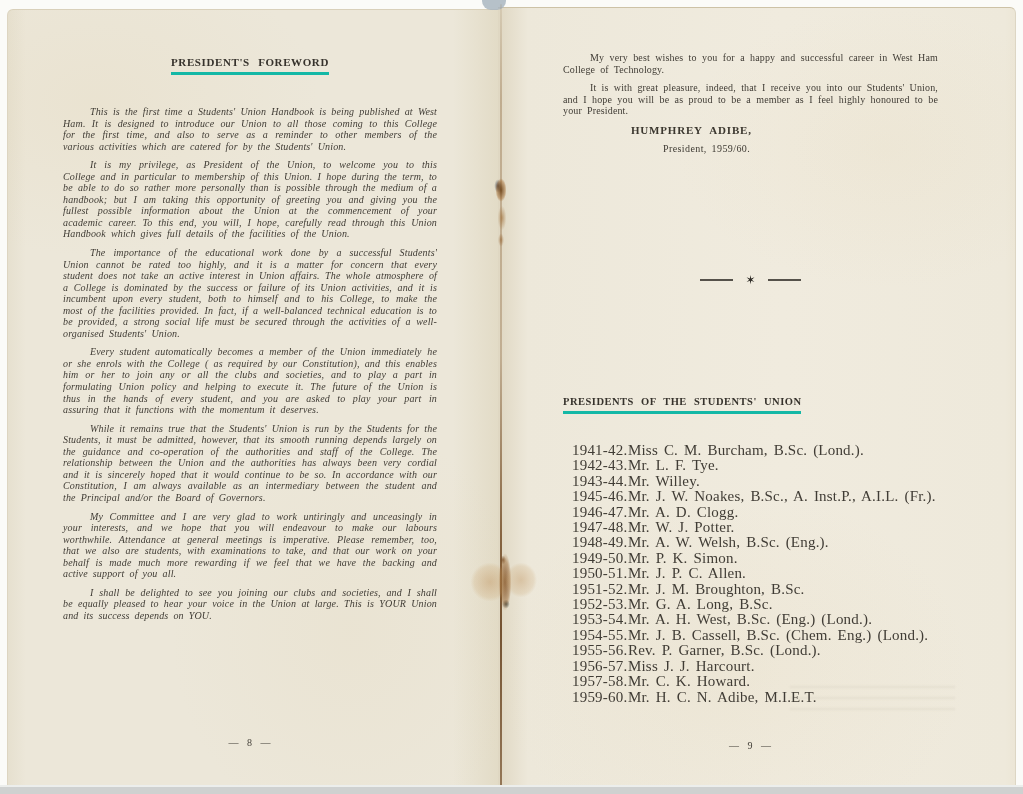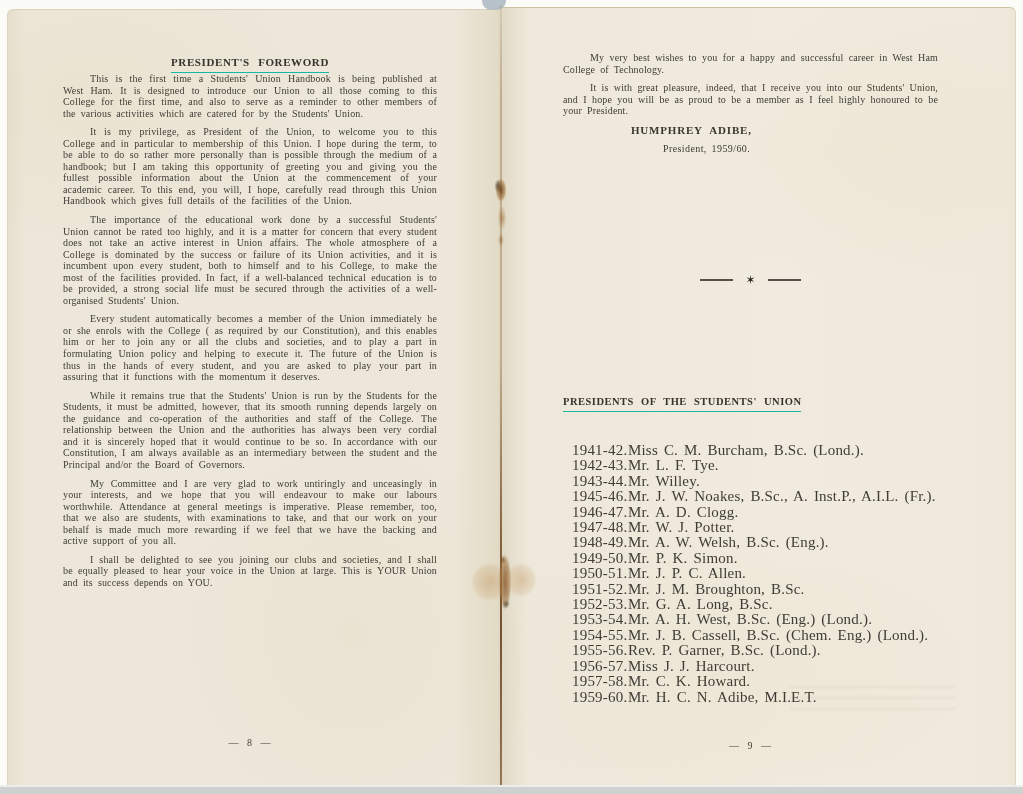--- a/index.html
+++ b/index.html
@@ -68,23 +68,23 @@
   .ghost-text{position:absolute;left:790px;top:686px;width:165px;height:40px;opacity:.5;}
   .ghost-text div{height:2px;margin-bottom:9px;background:rgba(128,116,92,0.18);filter:blur(1px);}
   .bottom-edge{position:absolute;left:0;top:785px;width:1023px;height:2px;background:#eceeec;}
   .bottom-bar{position:absolute;left:0;top:787px;width:1023px;height:7px;background:#cfd1d0;}
 
   
   .col-left{position:absolute;left:63px;top:56px;width:374px;}
   .col-right{position:absolute;left:563px;top:52px;width:375px;}
   .doc-title{text-align:center;font-weight:bold;font-size:11px;color:#36322c;letter-spacing:.6px;word-spacing:5px;}
   .doc-title .underlined, .section-title .underlined{
-    display:inline-block;border-bottom:1px solid #14b8a6;padding-bottom:4px;
-  }
-  .paras{}
+    display:inline-block;border-bottom:3px solid #14b8a6;padding-bottom:4px;
+  }
+  .paras{margin-top:31px;font-style:italic;}
   .paras p, .col-right p{
     font-size:10px;line-height:11.55px;text-align:justify;text-indent:27px;
     margin:0 0 7px 0;word-spacing:2.4px;letter-spacing:.15px;color:#403c35;
   }
   .signature{margin:6px 0 0 68px;font-size:11px;font-weight:bold;letter-spacing:.8px;word-spacing:4px;color:#3b372f;}
   .sig-title{margin:7px 0 0 100px;font-size:10px;letter-spacing:.4px;word-spacing:2px;}
   .divider{
     position:absolute;left:563px;top:271px;width:375px;height:18px;
     display:flex;align-items:center;justify-content:center;gap:12px;color:#44403a;
   }

